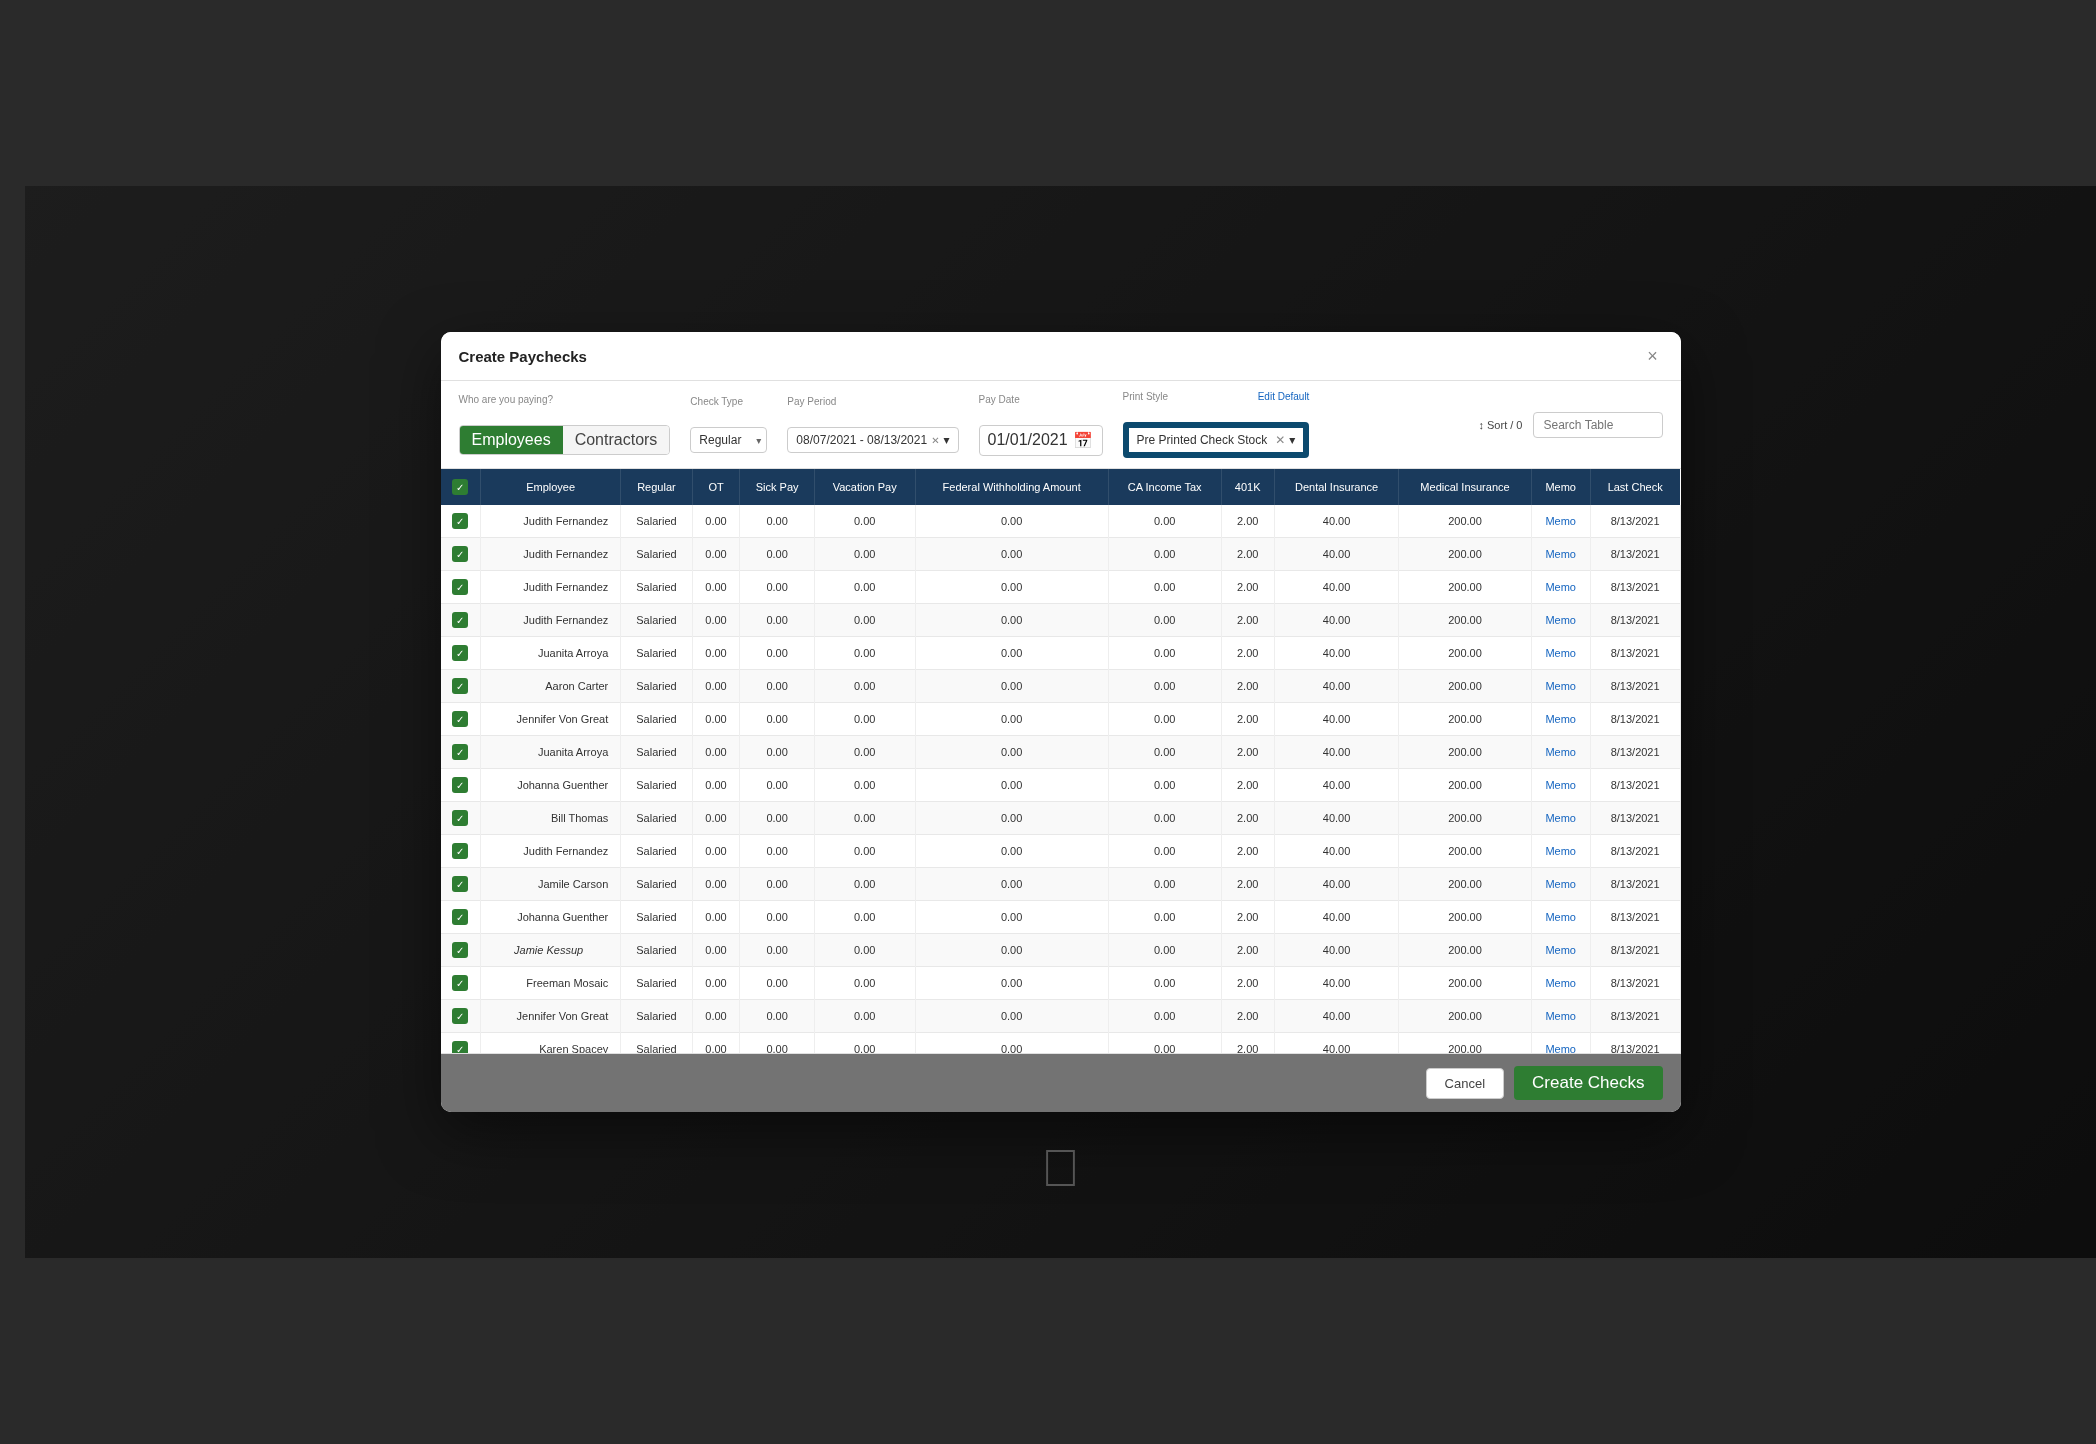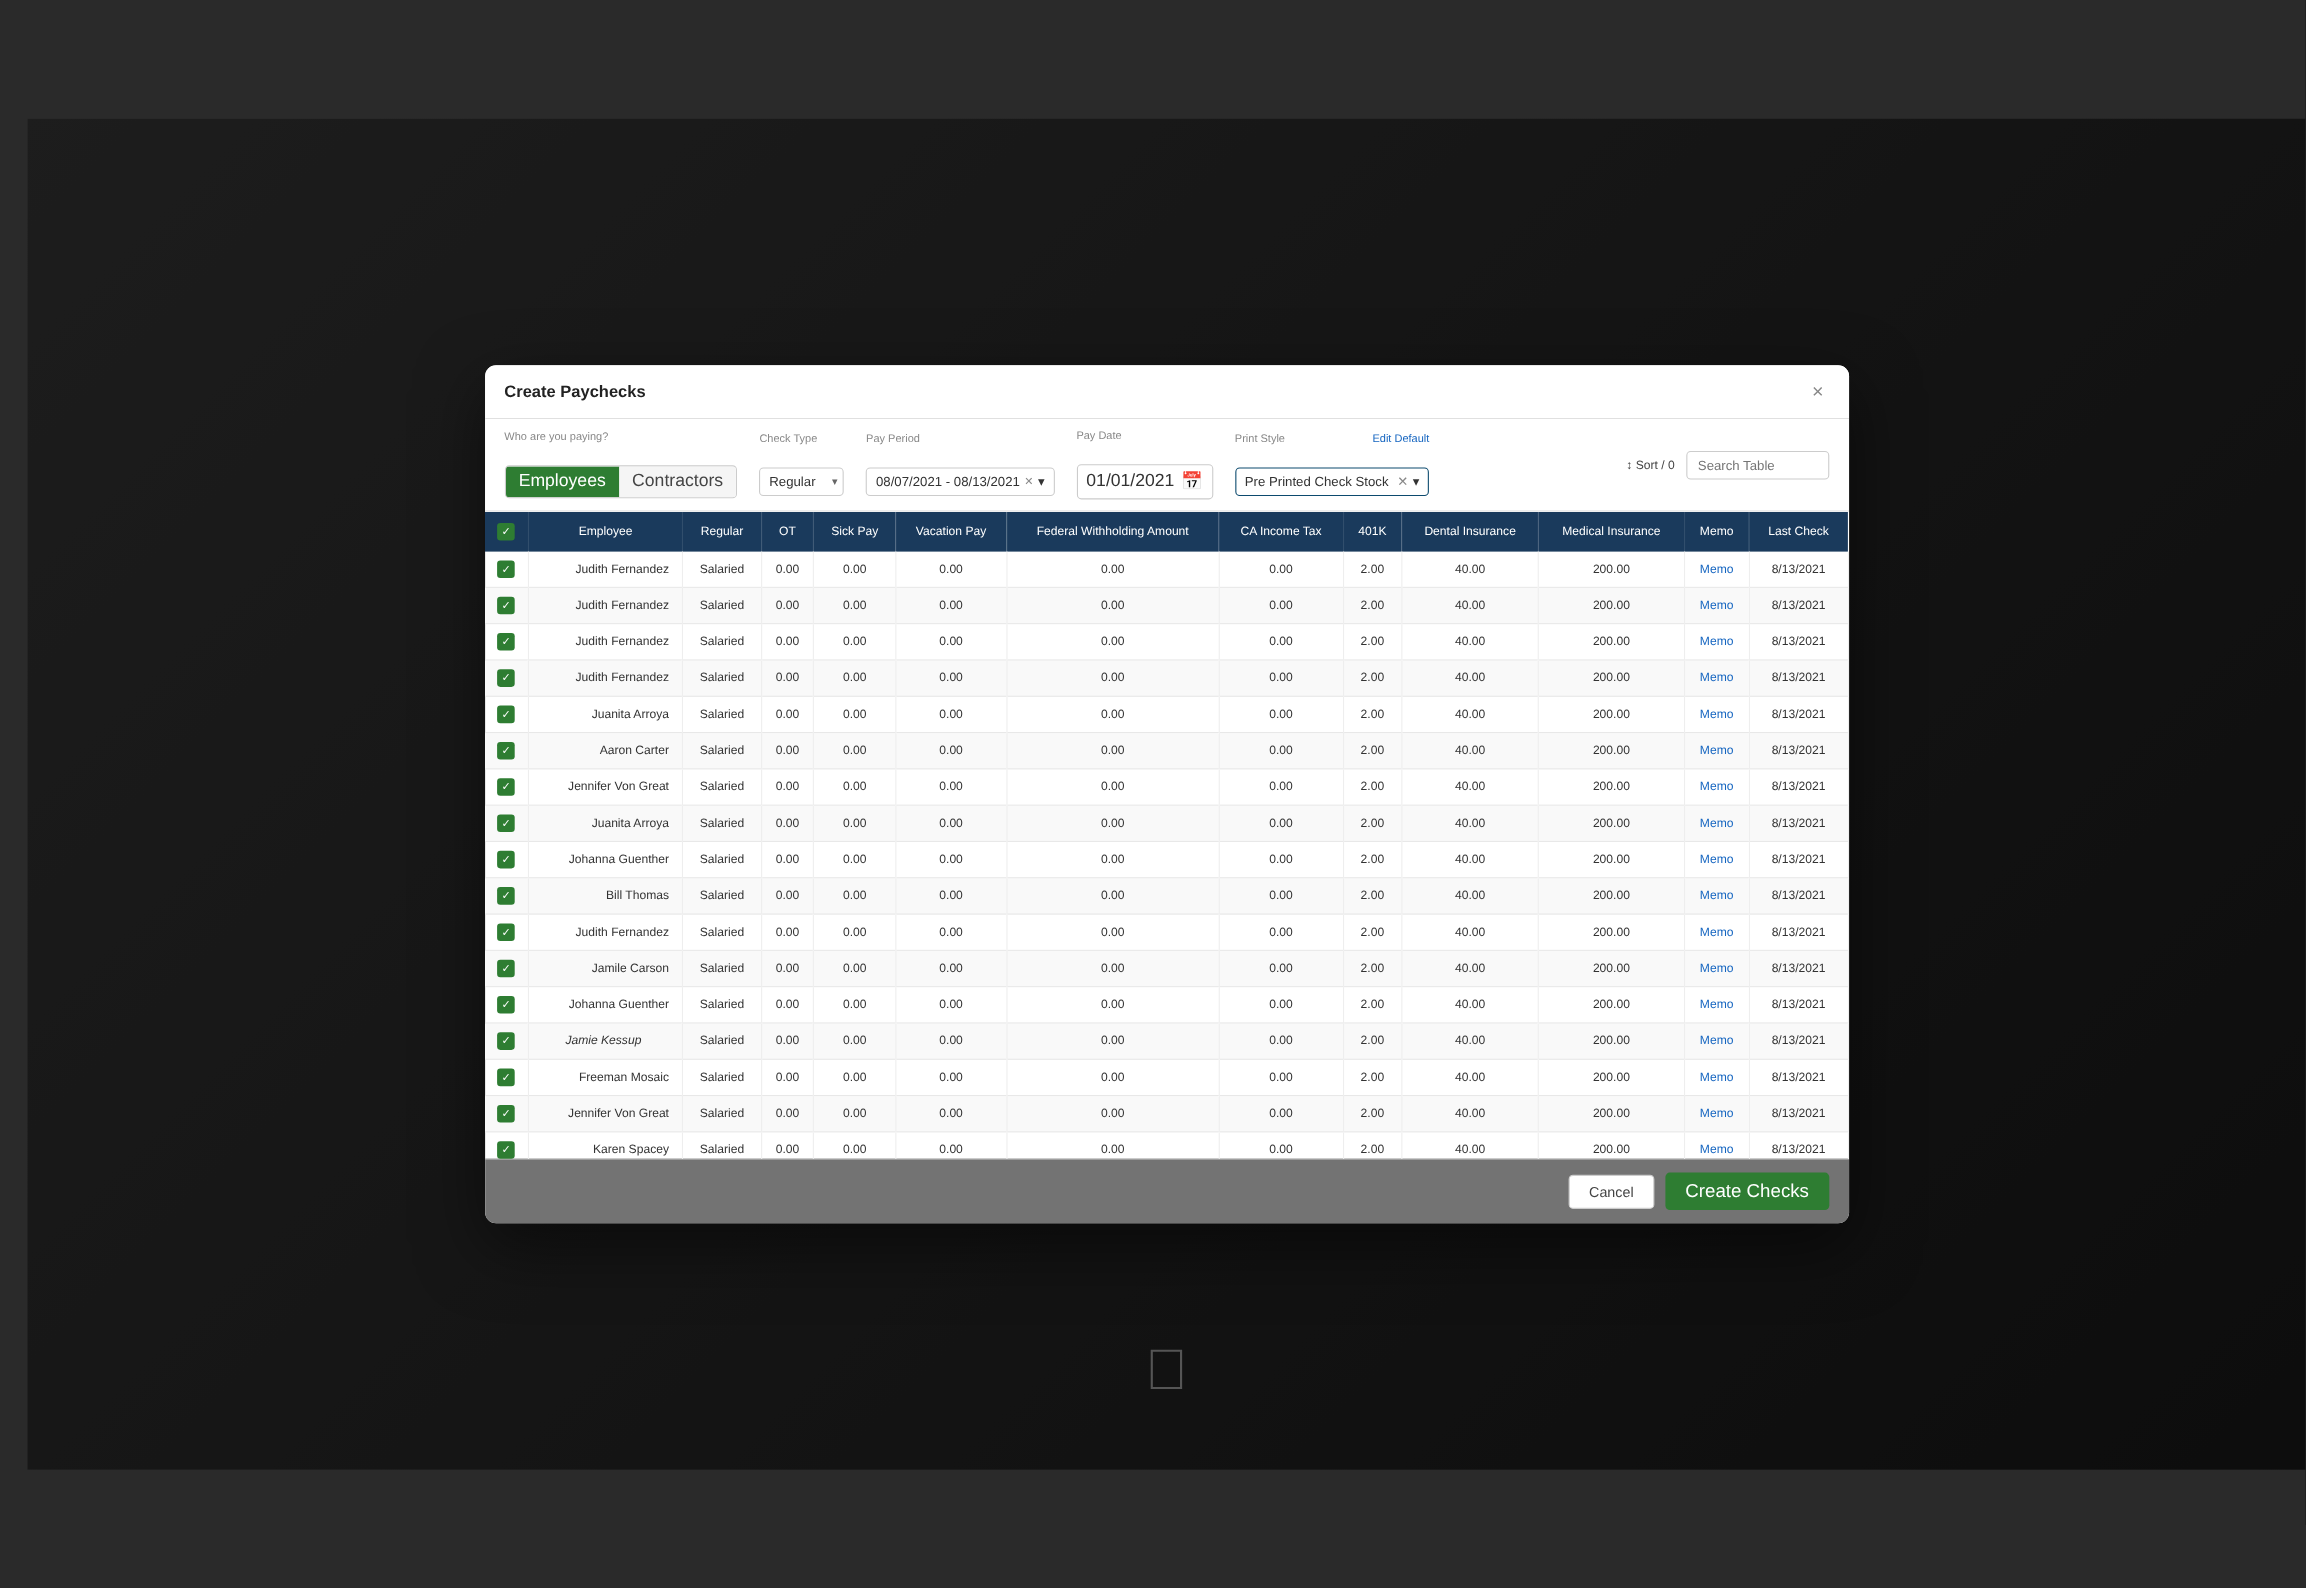--- a/index.html
+++ b/index.html
@@ -6,21 +6,21 @@
     body {
       background: #2a2a2a;
       display: flex;
       align-items: center;
       justify-content: center;
       min-height: 100vh;
       font-family: -apple-system, BlinkMacSystemFont, 'Segoe UI', sans-serif;
     }
     .screen-bg {
       width: 2096px;
-      height: 1228px;
+      height: 1072px;
       background: linear-gradient(135deg, #3a3a3a 0%, #1a1a1a 100%);
       display: flex;
       align-items: center;
       justify-content: center;
       position: relative;
       margin-left: 25px;
     }
     .apple-logo {
       position: absolute;
       bottom: 60px;
@@ -165,21 +165,21 @@
     }
     .edit-default-link {
       font-size: 10px;
       color: #1565c0;
       text-align: right;
       cursor: pointer;
     }
     .print-select-wrap {
       display: flex;
       align-items: center;
-      border: 1px solid #0c4a6e;
+      border: 6px solid #0c4a6e;
       border-radius: 4px;
       padding: 5px 8px;
       background: #fff;
       gap: 4px;
     }
     .print-select-wrap span {
       font-size: 12px;
       color: #333;
     }
     .print-select-wrap .x-btn {

